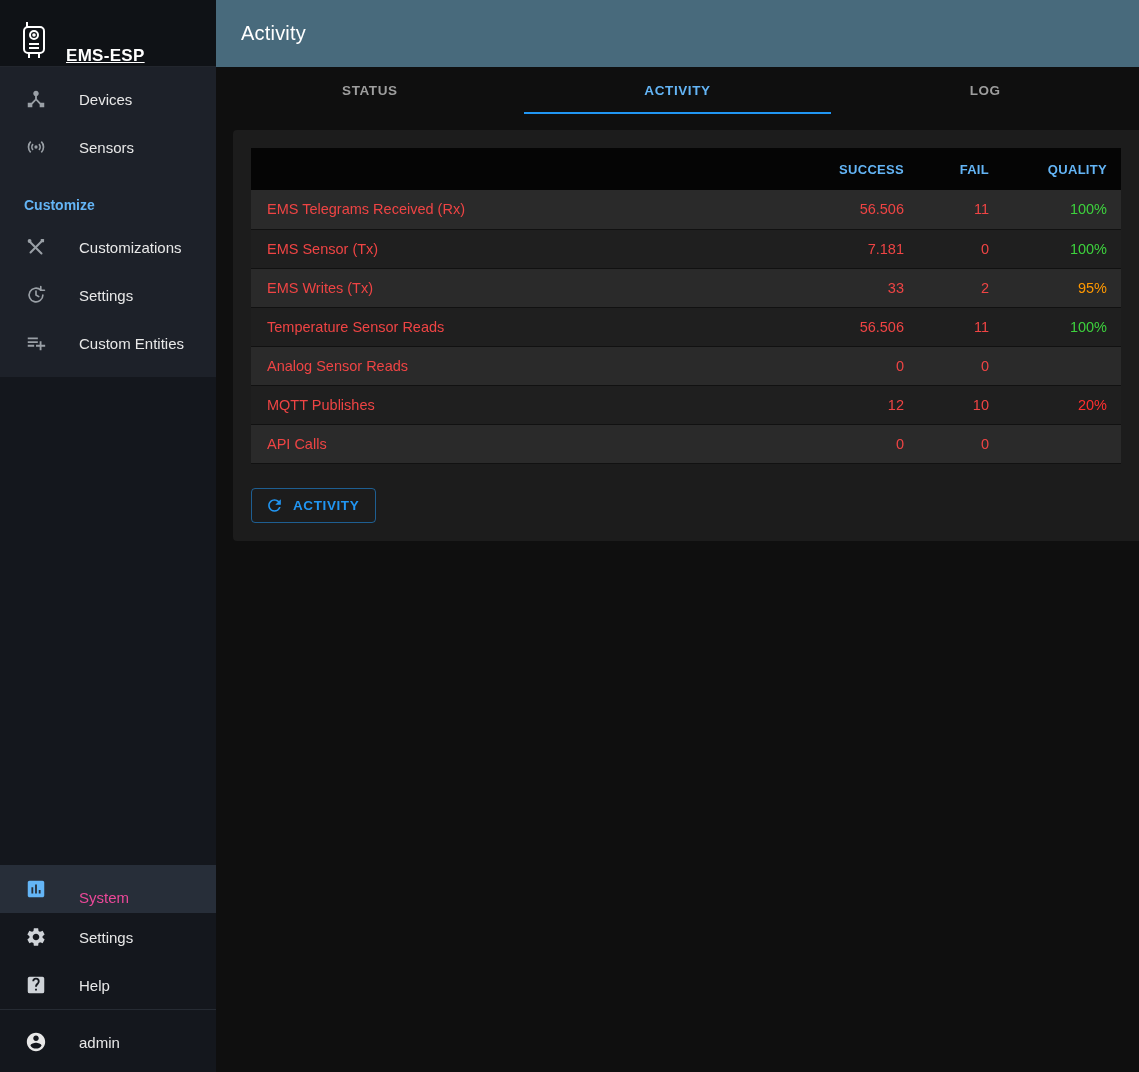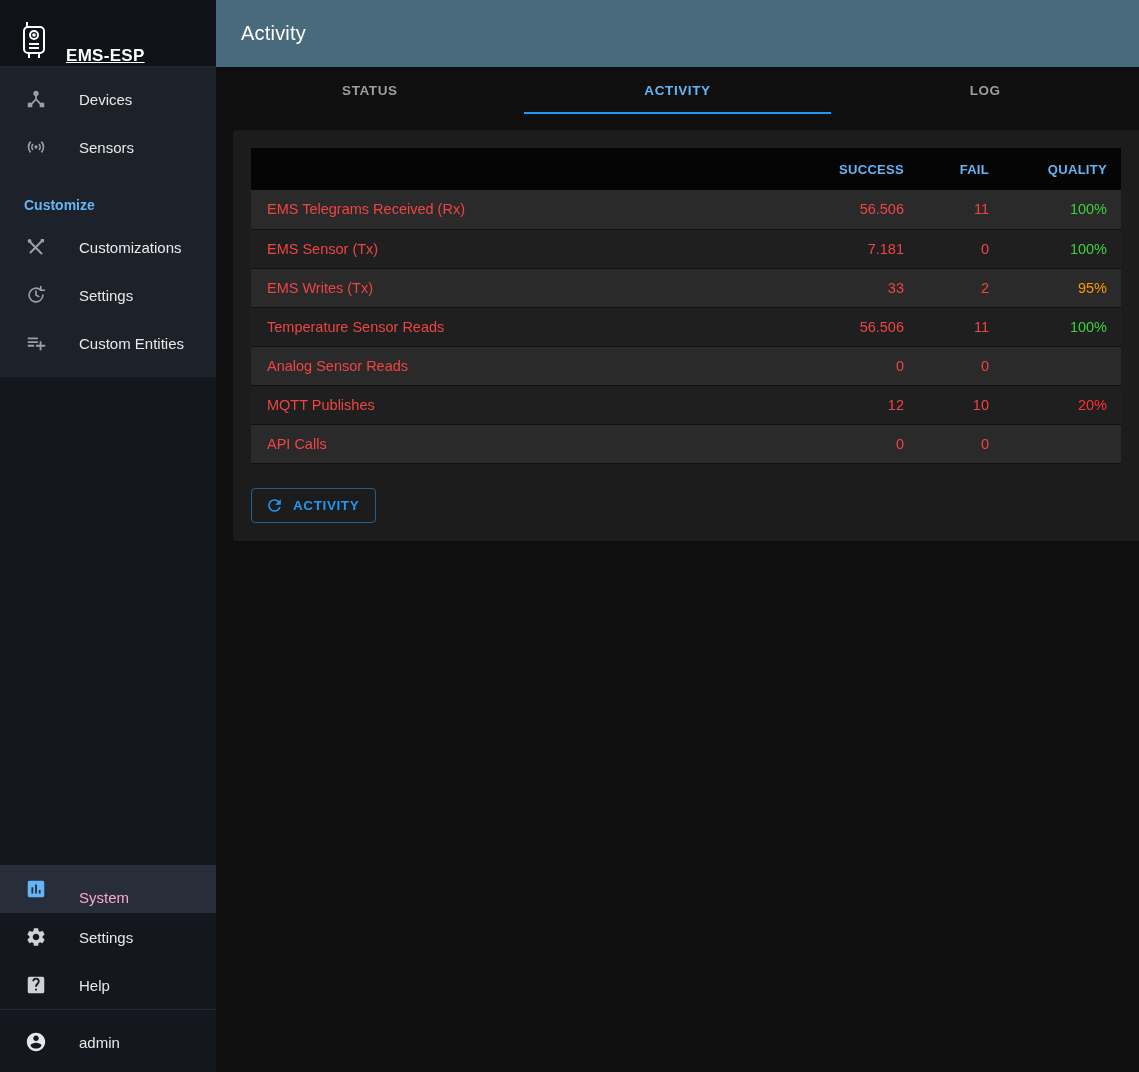--- a/index.html
+++ b/index.html
@@ -14,21 +14,21 @@
   .brand-title { font-size:17px; font-weight:bold; letter-spacing:.3px; color:#fff; }
   .nav-top { background:#1d2129; padding:8px 0 10px; }
   .nav-item { height:48px; display:flex; align-items:center; padding:0 12px 0 24px; gap:31px;
     cursor:pointer; color:#e8e8e8; font-size:15px; }
   .nav-item .icon { width:24px; height:24px; color:#9aa0a6; display:flex; align-items:center; justify-content:center; flex:0 0 24px; }
   .nav-item .icon svg { width:22px; height:22px; }
   .section-label { padding:26px 24px 10px; color:#64b5f6; font-weight:bold; font-size:14px; }
   .spacer { flex:1 1 auto; }
   .nav-bottom .nav-item .icon { color:#cfd3d8; }
   .nav-item.active { background:#272e39; }
-  .nav-item.active .label { color:#f9a8d4;margin-top:16px; }
+  .nav-item.active .label { color:#ec4899;margin-top:16px; }
   .nav-item.active .icon { color:#64b5f6; }
   .user-section { border-top:1px solid #262b33; padding:8px 0 6px; }
   .user-section .nav-item .icon { color:#e8e8e8; }
 
   
   .main { flex:1 1 auto; display:flex; flex-direction:column; min-width:0; }
   .appbar { height:67px; flex:0 0 67px; background:#486a7c; display:flex; align-items:center; padding:0 25px; }
   .appbar-title { font-size:20px; font-weight:normal; color:#fff; letter-spacing:.2px; }
   .content { flex:1 1 auto; background:#0f0f0f; overflow:hidden; }
 

